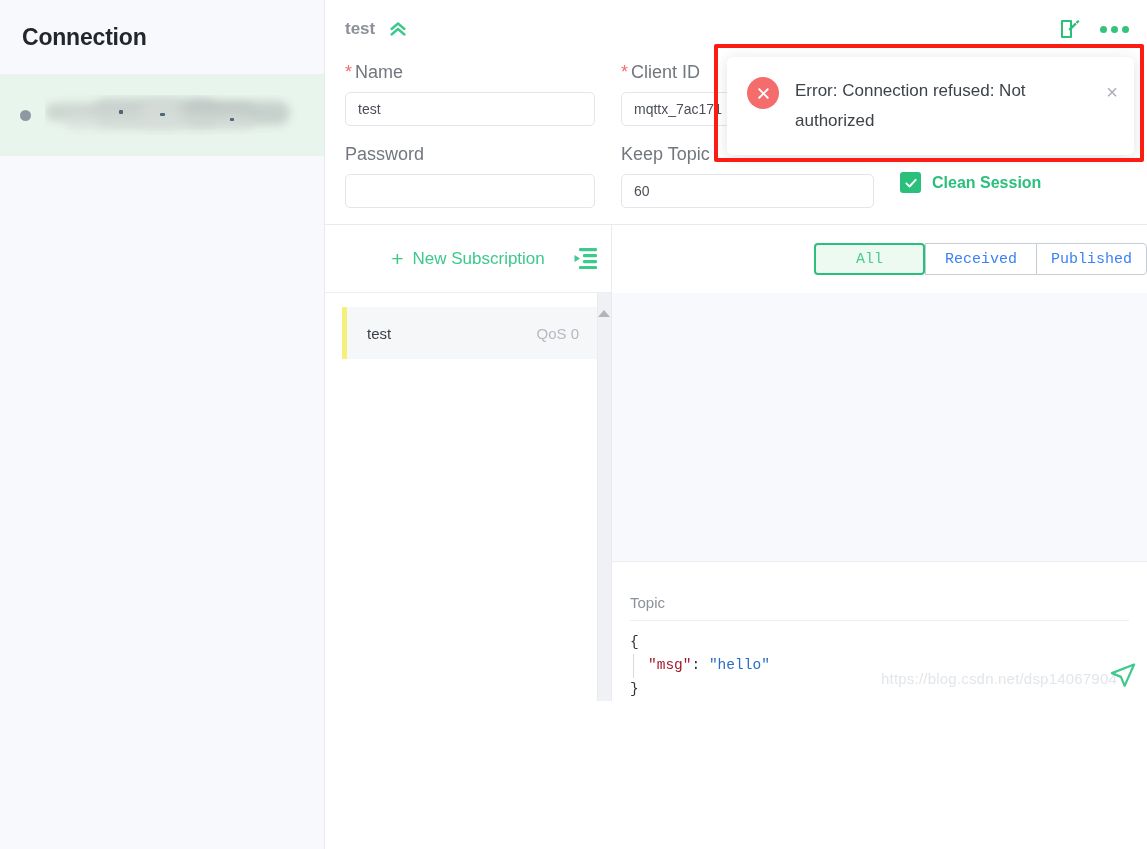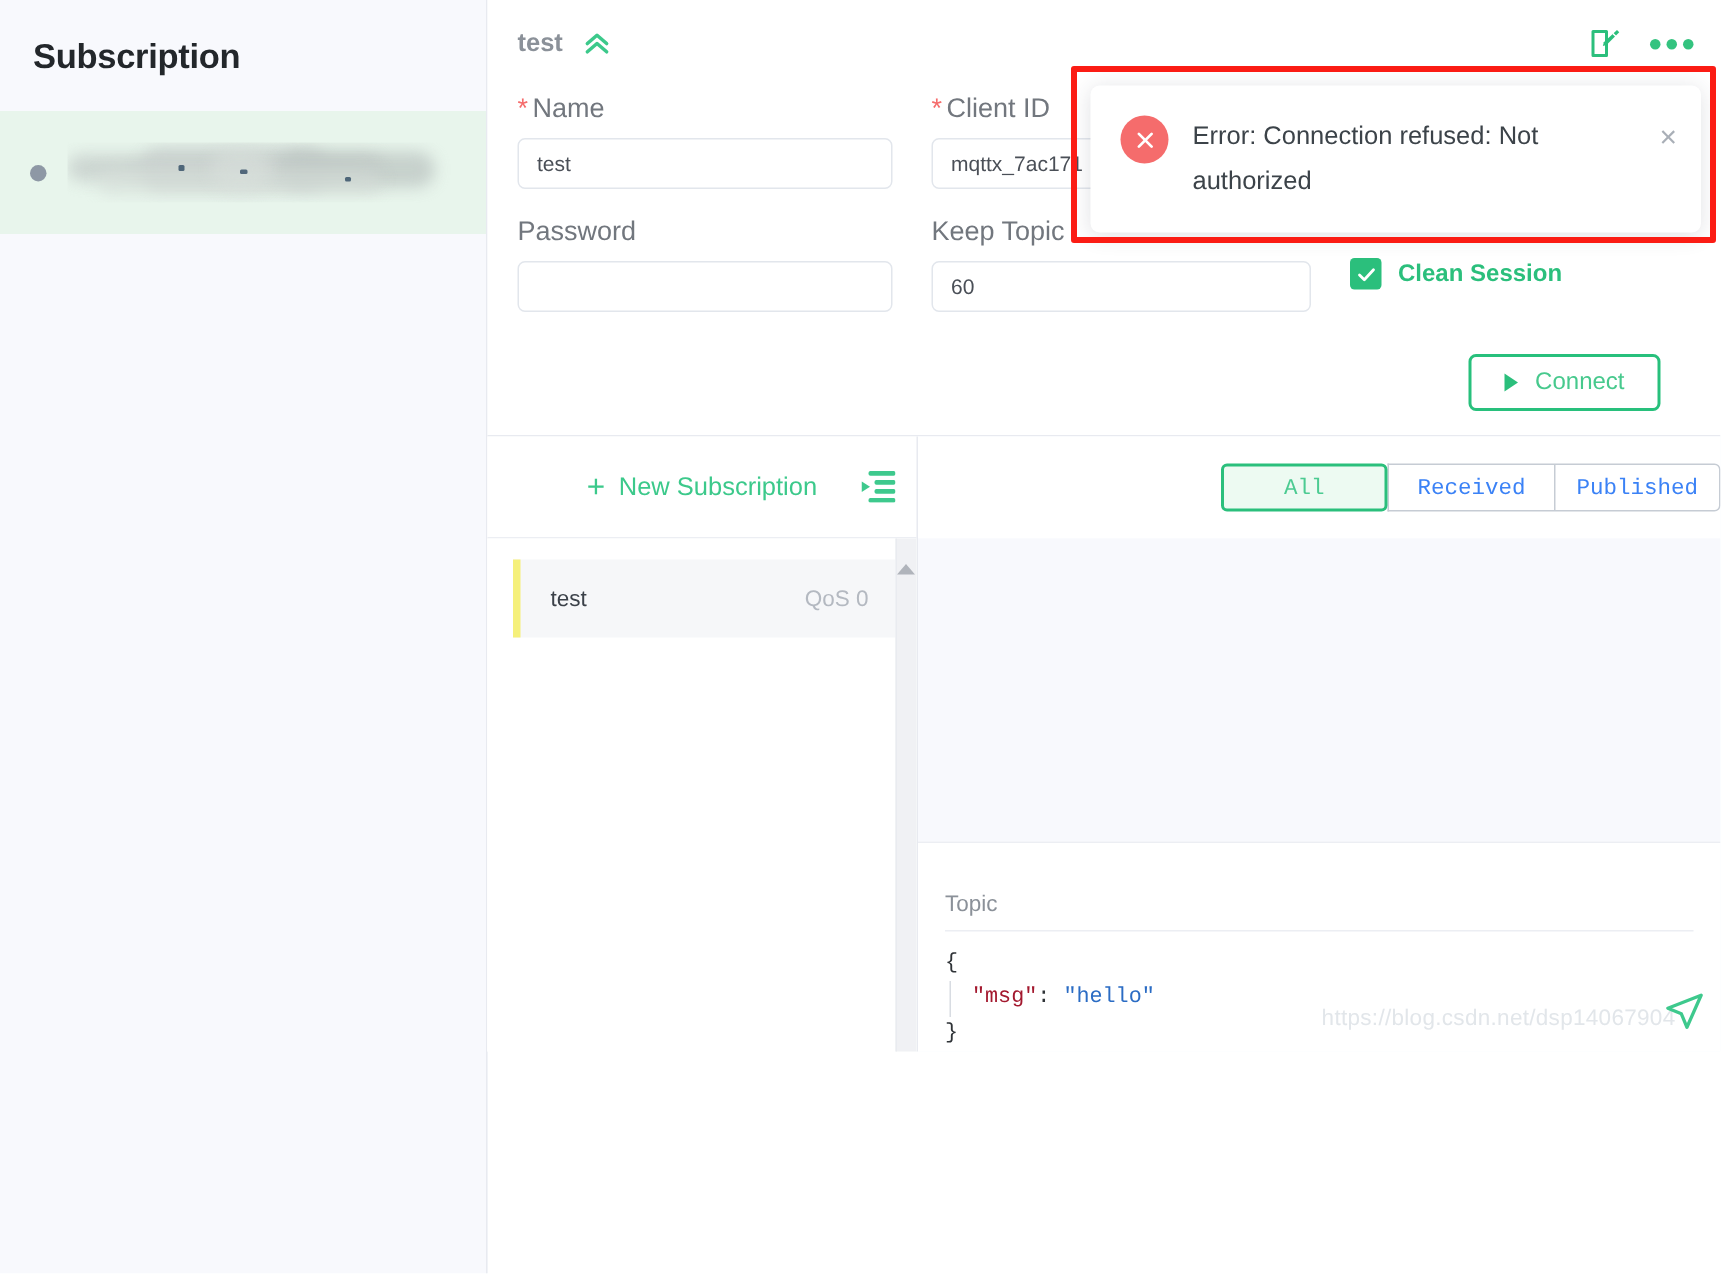--- a/index.html
+++ b/index.html
@@ -450,21 +450,21 @@
   }
 </style>
 </head>
 <body>
 
 <div id="app">
 
   <div class="sidebar">
 
     <div class="sidebar-header">
-      <div class="sidebar-title">Subscription</div>
+      <div class="sidebar-title">Connection</div>
     </div>
 
     <div class="conn-item">
       <span class="conn-dot"></span>
       <span class="conn-name-redacted">
         <span class="blob b1"></span>
         <span class="blob b2"></span>
         <span class="blob b3"></span>
         <span class="blob b4"></span>
         <span class="blob b5"></span>
@@ -536,26 +536,20 @@
         <div class="clean-session">
           <span class="cbox">
             <svg width="14" height="14" viewBox="0 0 24 24" fill="none" stroke="#ffffff" stroke-width="3.2" stroke-linecap="round" stroke-linejoin="round">
               <polyline points="4,12.5 9.5,18 20,6.5"></polyline>
             </svg>
           </span>
           <span class="clean-session-label">Clean Session</span>
         </div>
       </div>
 
-      <div class="connect-row">
-        <button class="connect-btn">
-          <span class="play-tri"></span>
-          <span>Connect</span>
-        </button>
-      </div>
     </div>
 
     <div class="lower">
 
       <div class="subs-pane">
         <div class="subs-head">
           <span class="new-sub">
             <span class="plus-sign">+</span>
             <span>New Subscription</span>
           </span>

